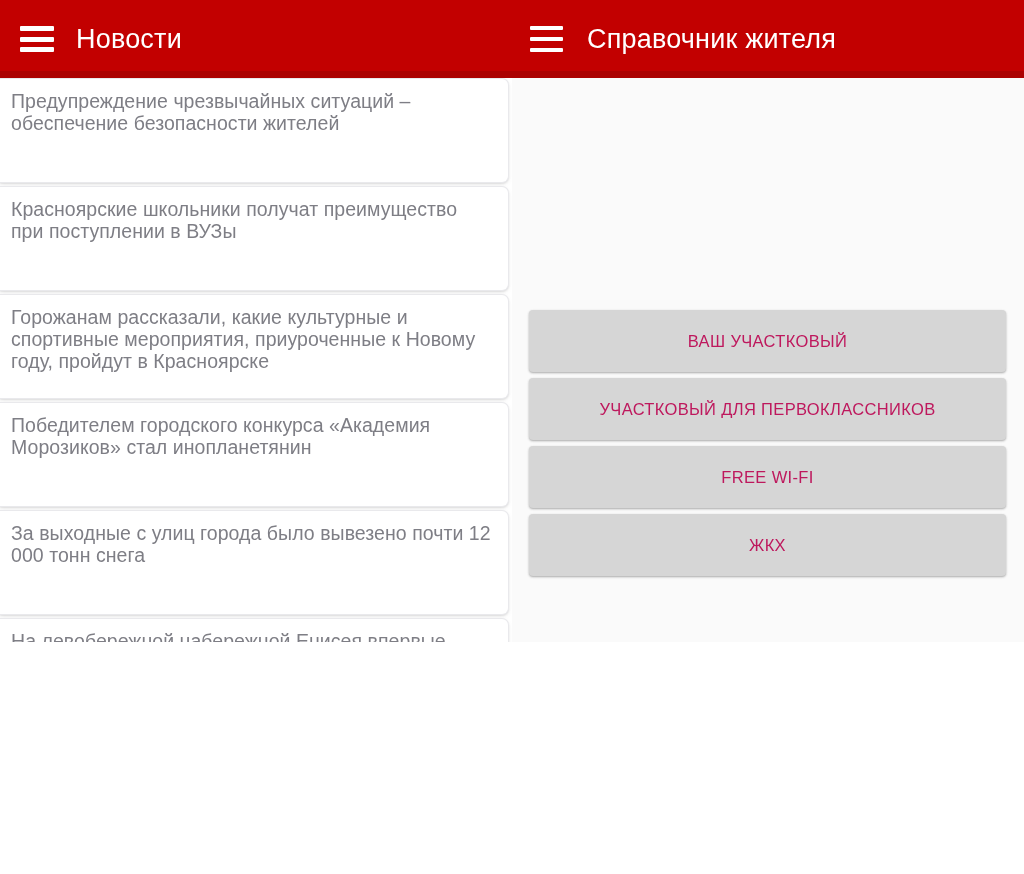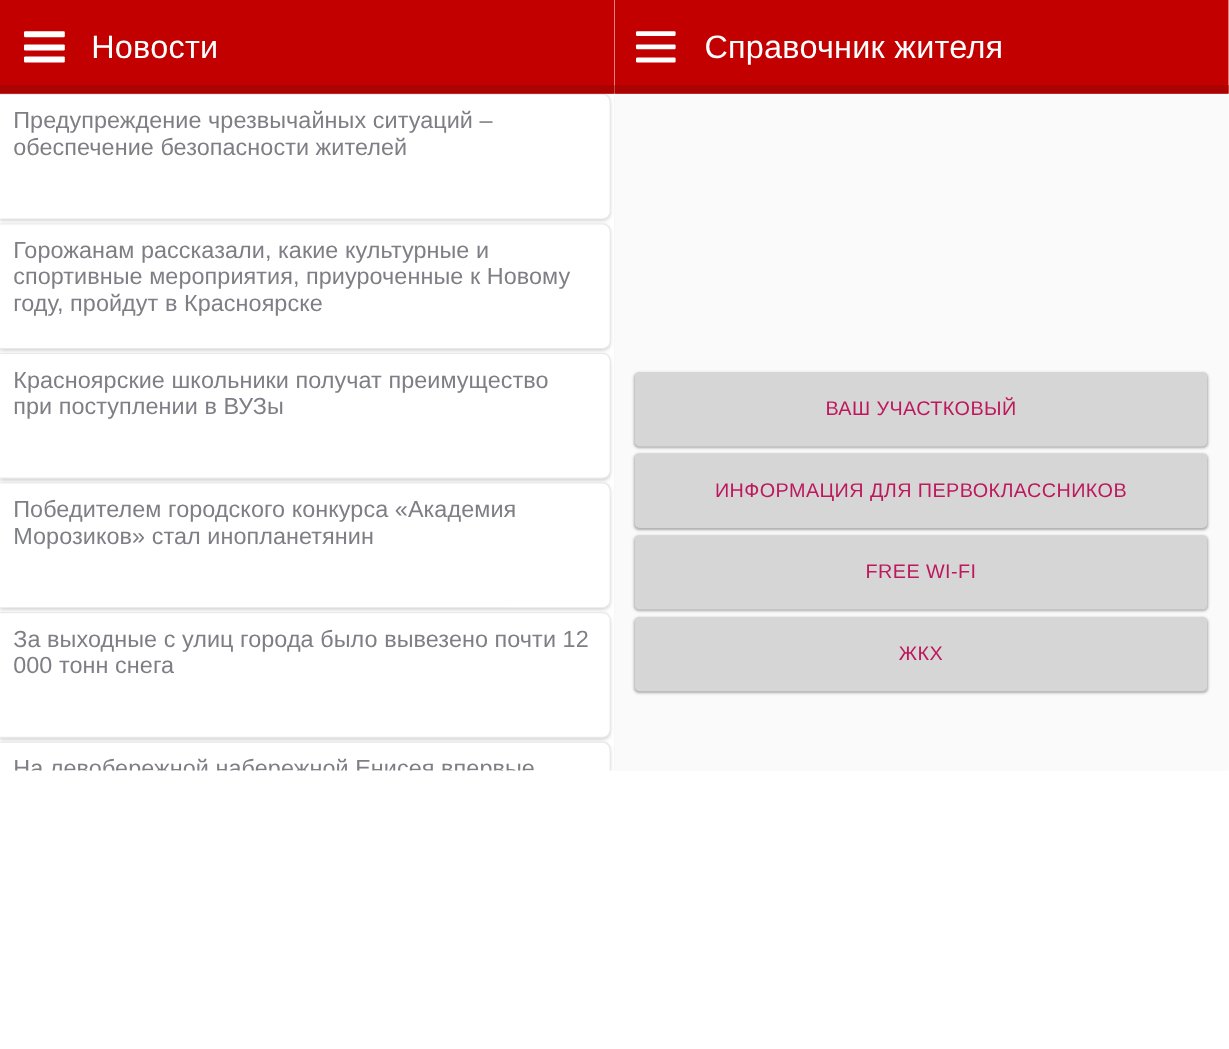--- a/index.html
+++ b/index.html
@@ -158,24 +158,24 @@
         <span class="bar"></span>
       </div>
       <div class="appbar-title">Новости</div>
     </div>
 
     <div class="news-list">
       <div class="news-card">
         <div class="news-title">Предупреждение чрезвычайных ситуаций – обеспечение безопасности жителей</div>
       </div>
       <div class="news-card">
+        <div class="news-title">Красноярские школьники получат преимущество при поступлении в ВУЗы</div>
+      </div>
+      <div class="news-card">
         <div class="news-title">Горожанам рассказали, какие культурные и спортивные мероприятия, приуроченные к Новому году, пройдут в Красноярске</div>
-      </div>
-      <div class="news-card">
-        <div class="news-title">Красноярские школьники получат преимущество при поступлении в ВУЗы</div>
       </div>
       <div class="news-card">
         <div class="news-title">Победителем городского конкурса «Академия Морозиков» стал инопланетянин</div>
       </div>
       <div class="news-card">
         <div class="news-title">За выходные с улиц города было вывезено почти 12 000 тонн снега</div>
       </div>
       <div class="news-card">
         <div class="news-title">На левобережной набережной Енисея впервые открылась ледовая площадка</div>
       </div>
@@ -189,20 +189,20 @@
       <div class="menu-btn">
         <span class="bar"></span>
         <span class="bar"></span>
         <span class="bar"></span>
       </div>
       <div class="appbar-title">Справочник жителя</div>
     </div>
 
     <div class="dir-body">
       <button class="dir-btn">ВАШ УЧАСТКОВЫЙ</button>
-      <button class="dir-btn">ИНФОРМАЦИЯ ДЛЯ ПЕРВОКЛАССНИКОВ</button>
+      <button class="dir-btn">УЧАСТКОВЫЙ ДЛЯ ПЕРВОКЛАССНИКОВ</button>
       <button class="dir-btn">FREE WI-FI</button>
       <button class="dir-btn">ЖКХ</button>
     </div>
 
   </div>
 
 </div>
 
 </body></html>

